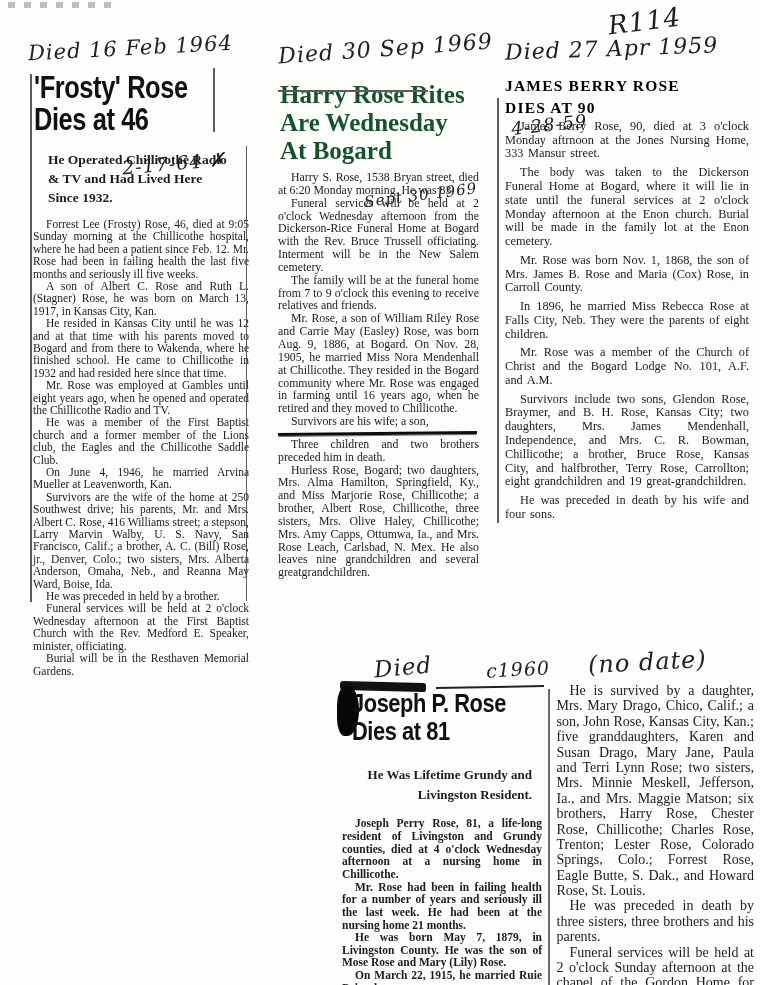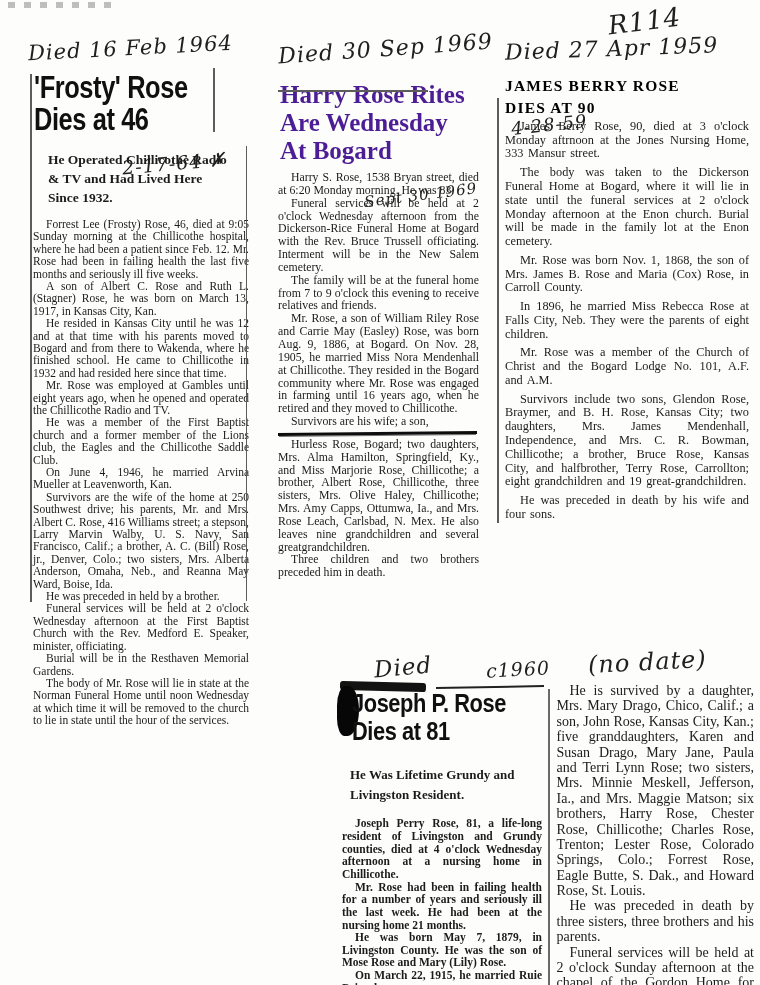--- a/index.html
+++ b/index.html
@@ -32,21 +32,21 @@
   }
   #clip-frosty .hand-date{position:absolute;left:98px;top:116px;font-size:19px;transform:rotate(-5deg);}
   #clip-frosty .subhead{
     margin:16px 0 10px 24px;width:188px;font-weight:bold;font-size:13.5px;line-height:1.4;
   }
   #clip-frosty .body{padding:0 4px 0 9px;font-size:11.5px;line-height:1.08;}
   
   #clip-harry{position:absolute;left:278px;top:36px;width:220px;}
   #clip-harry .hand-died{font-size:22px;transform:rotate(-4deg);display:inline-block;}
   #clip-harry h1{
-    margin:20px 0 2px 2px;font-weight:700;font-size:25px;line-height:1.12;color:#4c1d95;
+    margin:20px 0 2px 2px;font-weight:700;font-size:25px;line-height:1.12;color:#14532d;
   }
   #clip-harry .hand-overlay{position:absolute;left:86px;top:150px;font-size:15px;transform:rotate(-7deg);}
   #clip-harry .body{margin-top:6px;padding-right:19px;font-size:11.8px;line-height:1.09;}
   #clip-harry .heavy-rule{height:3px;background:#0d0d0d;margin:4px 2px 3px 0;transform:rotate(-.6deg);
     box-shadow:0 2px 0 -1px #777;}
   
   #clip-james{position:absolute;left:505px;top:36px;width:244px;}
   #clip-james .hand-died{font-size:22px;transform:rotate(-2deg);display:inline-block;}
   #clip-james h1{
     margin:14px 0 0 0;font-weight:700;font-size:15.5px;letter-spacing:1.2px;line-height:1.45;color:#000000;
@@ -68,21 +68,21 @@
   #clip-joseph h1{
     margin:6px 0 0 12px;font-family:"Liberation Sans",sans-serif;font-weight:700;
     font-size:26px;line-height:1.08;letter-spacing:-.5px;color:#101010;
     transform:scaleX(.84);transform-origin:left top;white-space:nowrap;
   }
   #clip-joseph .blob1{position:absolute;left:-3px;top:3px;width:22px;height:50px;background:#070707;
     border-radius:45% 55% 60% 40%;}
   #clip-joseph .blob2{position:absolute;left:0px;top:-1px;width:86px;height:9px;background:#121212;
     border-radius:3px;transform:rotate(1.5deg);}
   #clip-joseph .subhead{
-    margin:20px auto 12px;width:182px;font-weight:bold;font-size:13px;line-height:1.55;text-align:left;
+    margin:20px auto 12px;width:182px;font-weight:bold;font-size:13px;line-height:1.55;text-align:right;
   }
   #clip-joseph .col1 .body{font-size:11.5px;line-height:1.1;padding-left:2px;font-weight:bold;}
   #clip-joseph .end-rule{width:74px;height:2.5px;background:#1c1c1c;margin:8px 0 0 58px;}
 </style>
 </head>
 <body>
 
 <div id="page">
 
   <div id="artifact-top-left"></div>
@@ -101,41 +101,40 @@
       <p>Forrest Lee (Frosty) Rose, 46, died at 9:05 Sunday morning at the Chillicothe hospital, where he had been a patient since Feb. 12. Mr. Rose had been in failing health the last five months and seriously ill five weeks.</p>
       <p>A son of Albert C. Rose and Ruth L. (Stagner) Rose, he was born on March 13, 1917, in Kansas City, Kan.</p>
       <p>He resided in Kansas City until he was 12 and at that time with his parents moved to Bogard and from there to Wakenda, where he finished school. He came to Chillicothe in 1932 and had resided here since that time.</p>
       <p>Mr. Rose was employed at Gambles until eight years ago, when he opened and operated the Chillicothe Radio and TV.</p>
       <p>He was a member of the First Baptist church and a former member of the Lions club, the Eagles and the Chillicothe Saddle Club.</p>
       <p>On June 4, 1946, he married Arvina Mueller at Leavenworth, Kan.</p>
       <p>Survivors are the wife of the home at 250 Southwest drive; his parents, Mr. and Mrs. Albert C. Rose, 416 Williams street; a stepson, Larry Marvin Walby, U. S. Navy, San Francisco, Calif.; a brother, A. C. (Bill) Rose, jr., Denver, Colo.; two sisters, Mrs. Alberta Anderson, Omaha, Neb., and Reanna May Ward, Boise, Ida.</p>
       <p>He was preceded in held by a brother.</p>
       <p>Funeral services will be held at 2 o'clock Wednesday afternoon at the First Baptist Church with the Rev. Medford E. Speaker, minister, officiating.</p>
       <p>Burial will be in the Resthaven Memorial Gardens.</p>
-      <p>The body of Mr. Rose will lie in state at the Norman Funeral Home until noon Wednesday at which time it will be removed to the church to lie in state until the hour of the services.</p>
     </div>
   </div>
 
   <div id="clip-harry" class="clip">
     <div class="edge" style="left:0;top:54px;width:150px;height:1.5px;"></div>
     <div class="edge" style="left:219px;top:62px;width:1.5px;height:425px;"></div>
     <span class="hand hand-died">Died 30 Sep 1969</span>
     <h1><span>Harry Rose Rites</span><br>
         <span>Are Wednesday</span><br>
         <span>At Bogard</span></h1>
     <span class="hand hand-overlay">Sept 30 1969</span>
     <div class="body">
       <p>Harry S. Rose, 1538 Bryan street, died at 6:20 Monday morning. He was 83.</p>
       <p>Funeral services will be held at 2 o'clock Wednesday afternoon from the Dickerson-Rice Funeral Home at Bogard with the Rev. Bruce Trussell officiating. Interment will be in the New Salem cemetery.</p>
       <p>The family will be at the funeral home from 7 to 9 o'clock this evening to receive relatives and friends.</p>
       <p>Mr. Rose, a son of William Riley Rose and Carrie May (Easley) Rose, was born Aug. 9, 1886, at Bogard. On Nov. 28, 1905, he married Miss Nora Mendenhall at Chillicothe. They resided in the Bogard community where Mr. Rose was engaged in farming until 16 years ago, when he retired and they moved to Chillicothe.</p>
       <p>Survivors are his wife; a son,</p>
       <div class="heavy-rule"></div>
+      <p>Three children and two brothers preceded him in death.</p>
       <p>Hurless Rose, Bogard; two daughters, Mrs. Alma Hamilton, Springfield, Ky., and Miss Marjorie Rose, Chillicothe; a brother, Albert Rose, Chillicothe, three sisters, Mrs. Olive Haley, Chillicothe; Mrs. Amy Capps, Ottumwa, Ia., and Mrs. Rose Leach, Carlsbad, N. Mex. He also leaves nine grandchildren and several greatgrandchildren.</p>
-      <p>Three children and two brothers preceded him in death.</p>
     </div>
   </div>
 
   <div id="clip-james" class="clip">
     <span class="hand hand-died">Died 27 Apr 1959</span>
     <h1><span>JAMES BERRY ROSE</span><br>
         <span>DIES AT 90</span></h1>
     <span class="hand hand-date">4-28-59</span>
     <div class="body">
       <p>James Berry Rose, 90, died at 3 o'clock Monday aftrnoon at the Jones Nursing Home, 333 Mansur street.</p>

